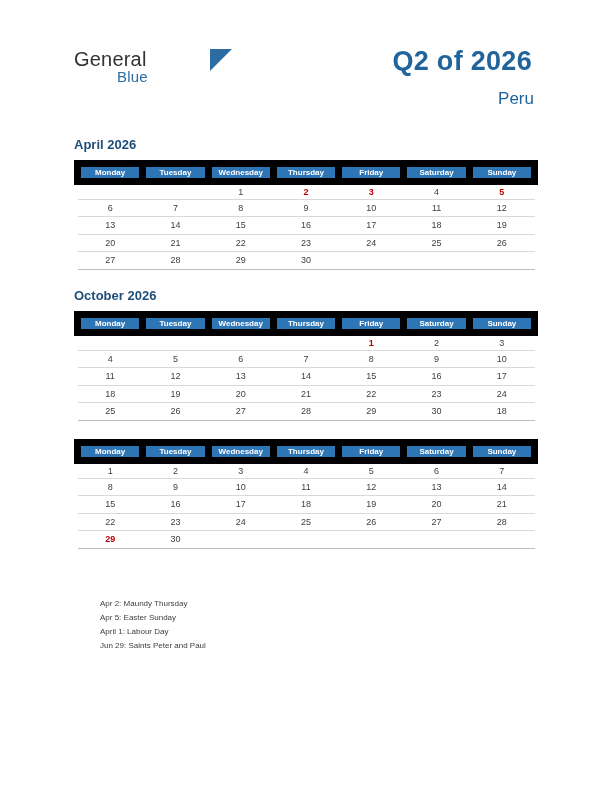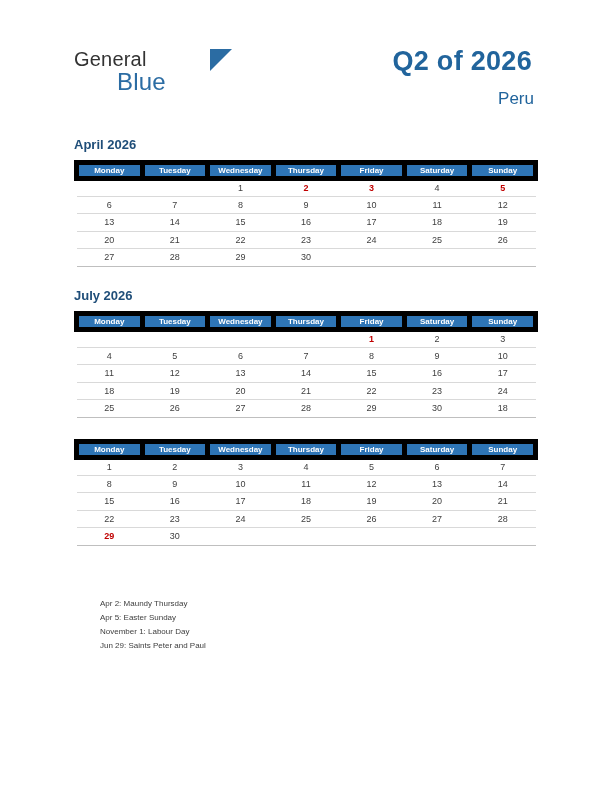--- a/index.html
+++ b/index.html
@@ -25,21 +25,21 @@
   .logo-general {
     position: absolute;
     left: 0; top: 4px;
     font-size: 20px;
     color: #333333;
     letter-spacing: 0.2px;
   }
   .logo-blue {
     position: absolute;
     left: 43px; top: 24px;
-    font-size: 24px;
+    font-size: 15px;
     color: #2b6ca3;
     letter-spacing: 0.2px;
   }
   .logo-triangle {
     position: absolute;
     left: 136px; top: 5px;
     width: 0; height: 0;
     border-left: 22px solid #2b6ca3;
     border-bottom: 22px solid transparent;
   }
@@ -78,21 +78,21 @@
     border-collapse: collapse;
     table-layout: fixed;
   }
   table.cal th {
     background: #2e75b6;
     color: #ffffff;
     font-size: 8px;
     font-weight: bold;
     height: 15px;
     text-align: center;
-    border: 5px solid #000000;
+    border: 7px solid #000000;
   }
   table.cal td {
     height: 17.5px;
     text-align: center;
     font-size: 9px;
     color: #404040;
     border-bottom: 1px solid #d9d9d9;
     border-top: none;
     border-left: none;
     border-right: none;
@@ -192,21 +192,21 @@
               <td>29</td>
               <td>30</td>
               <td class="empty"></td>
               <td class="empty"></td>
               <td class="empty"></td>
             </tr>
           </tbody>
         </table>
       </div>
       <div class="month" style="top: 288px;">
-        <div class="month-title">July 2026</div>
+        <div class="month-title">October 2026</div>
         <table class="cal">
           <thead>
             <tr>
               <th>Monday</th>
               <th>Tuesday</th>
               <th>Wednesday</th>
               <th>Thursday</th>
               <th>Friday</th>
               <th>Saturday</th>
               <th>Sunday</th>
@@ -321,17 +321,17 @@
               <td class="empty"></td>
             </tr>
           </tbody>
         </table>
       </div>
     </div>
 
   <div class="holidays" id="holidays-root">
       <div>Apr 2: Maundy Thursday</div>
       <div>Apr 5: Easter Sunday</div>
-      <div>November 1: Labour Day</div>
+      <div>April 1: Labour Day</div>
       <div>Jun 29: Saints Peter and Paul</div>
     </div>
 
 </div>
 
 </body></html>

